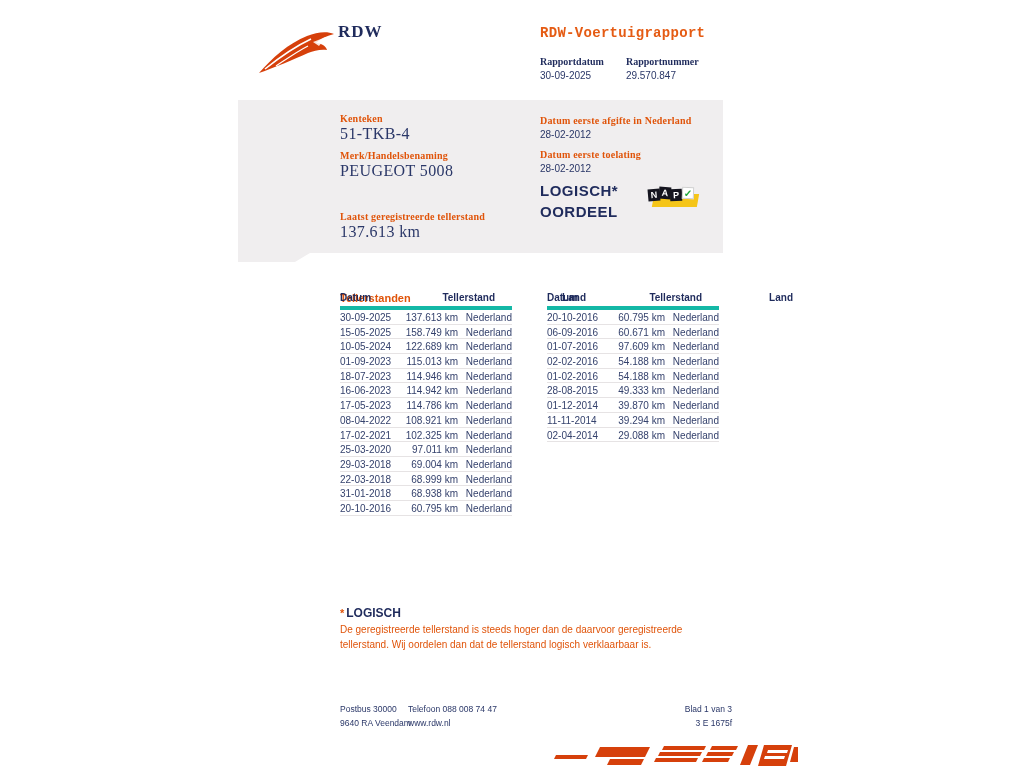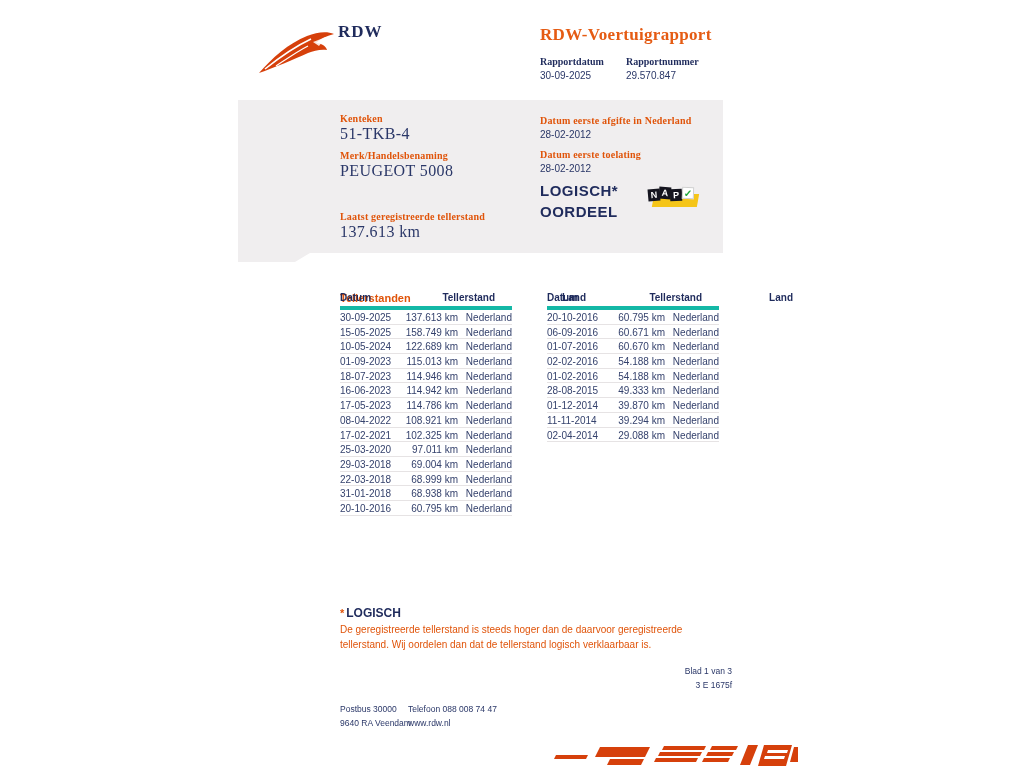--- a/index.html
+++ b/index.html
@@ -4,22 +4,22 @@
 <style>
   * { margin:0; padding:0; box-sizing:border-box; }
   html,body { width:1024px; height:768px; background:#fff; overflow:hidden;
               font-family:"Liberation Sans", sans-serif; }
   .abs { position:absolute; }
 
   
   #logo-icon { left:256px; top:26px; width:80px; height:50px; }
   #brand-word { left:338px; top:22px; font-family:"Liberation Serif", serif;
                 font-weight:bold; font-size:17px; color:#1F2B5C; letter-spacing:1px; }
-  #doc-title { left:540px; top:25px; font-family:Liberation Serif, serif;
-               font-weight:bold; font-size:17px; color:#E55B13; letter-spacing:0.3px; }
+  #doc-title { left:540px; top:25px; font-family:Liberation Mono, monospace;
+               font-weight:bold; font-size:14px; color:#E55B13; letter-spacing:0.3px; }
   .meta-wrap { left:540px; top:56px; display:flex; gap:22px; }
   .meta-label { font-family:"Liberation Serif", serif; font-weight:bold;
                 font-size:10px; color:#1F2B5C; }
   .meta-value { font-size:10px; color:#2A3768; margin-top:3px; }
 
   
   #summary-box { left:238px; top:100px; width:485px; height:162px; background:#F0EEEF;
     clip-path:polygon(0% 0%, 100% 0%, 100% 94.4%, 14.85% 94.4%, 11.75% 100%, 0% 100%); }
   .lbl { font-family:"Liberation Serif", serif; font-weight:bold; font-size:10px;
          color:#E0540A; letter-spacing:0.2px; }
@@ -60,21 +60,21 @@
   
   #footnote-head { left:340px; top:606px; font-size:12px; font-weight:bold; color:#1F2B5C; }
   #footnote-head .ast { color:#E0540A; margin-right:2px; font-size:11px; }
   #footnote-text { left:340px; top:622px; width:392px; font-size:10px; color:#E0540A;
                    line-height:15px; }
 
   
   .foot { font-size:8.5px; color:#2A3768; line-height:14px; }
   #footer-address { left:340px; top:702px; }
   #footer-contact { left:408px; top:702px; }
-  #footer-page    { left:580px; top:664px; width:152px; text-align:right; }
+  #footer-page    { left:580px; top:702px; width:152px; text-align:right; }
 
   
   #bottom-graphic { left:548px; top:742px; width:250px; height:26px; }
 </style>
 </head>
 <body>
 
 <svg id="logo-icon" class="abs" viewBox="0 0 80 50" xmlns="http://www.w3.org/2000/svg">
   <path fill="#D6400B" d="M3 47 C16 32 33 17 51 10 C61 6 71 5 78 8 C70 10 64 13 60 17
            C65 17 70 20 71 24 C64 23 58 25 52 27 C38 33 18 42 3 47 Z"></path>
@@ -224,21 +224,21 @@
         <span>60.795 km</span>
         <span>Nederland</span>
       </div>
       <div class="t-row">
         <span>06-09-2016</span>
         <span>60.671 km</span>
         <span>Nederland</span>
       </div>
       <div class="t-row">
         <span>01-07-2016</span>
-        <span>60.670 km</span>
+        <span>97.609 km</span>
         <span>Nederland</span>
       </div>
       <div class="t-row">
         <span>02-02-2016</span>
         <span>54.188 km</span>
         <span>Nederland</span>
       </div>
       <div class="t-row">
         <span>01-02-2016</span>
         <span>54.188 km</span>

